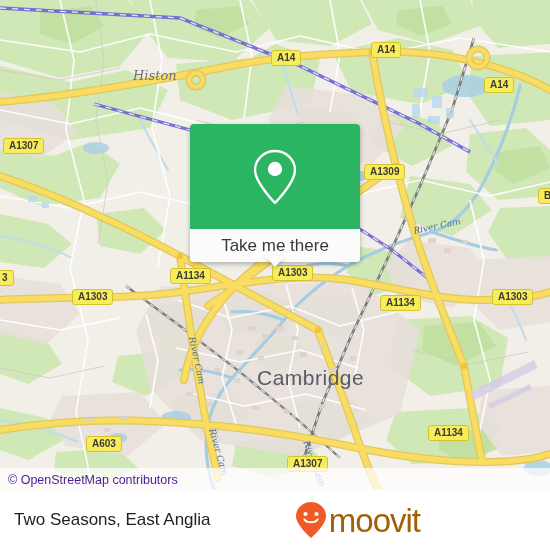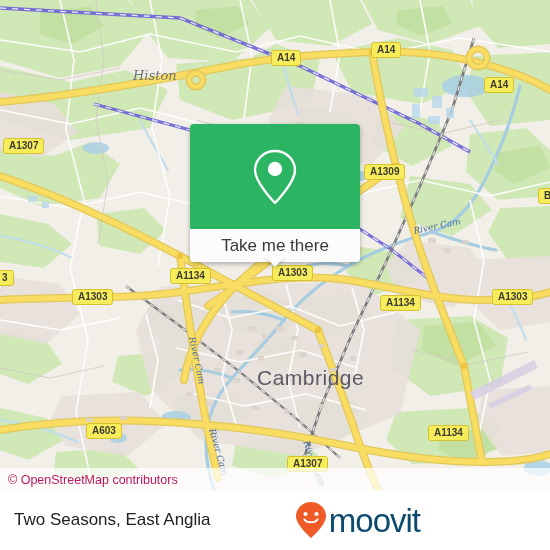--- a/index.html
+++ b/index.html
@@ -15,38 +15,38 @@
   .city-label{position:absolute;font-family:"Liberation Sans",sans-serif;color:#5a5a66;white-space:nowrap;letter-spacing:.5px;pointer-events:none;}
   .water-label{position:absolute;font-family:"DejaVu Serif",serif;font-style:italic;color:#4b6f9e;font-size:9px;white-space:nowrap;pointer-events:none;}
 
   
   .shield{position:absolute;background:#f7ed5c;border:1.5px solid #d6c22c;border-radius:3px;
           color:#3c3c32;font-family:"Liberation Sans",sans-serif;font-size:10px;font-weight:bold;
           padding:1px 5px 2px 5px;line-height:11px;white-space:nowrap;}
 
   
   .attrib-band{position:absolute;left:0;bottom:0;width:550px;height:22px;background:rgba(255,255,255,.72);}
-  .attrib{position:absolute;left:8px;bottom:3px;font-family:"Liberation Sans",sans-serif;font-size:12.5px;color:#be185d;white-space:nowrap;}
+  .attrib{position:absolute;left:8px;bottom:3px;font-family:"Liberation Sans",sans-serif;font-size:12.5px;color:#4c1d95;white-space:nowrap;}
 
   
   .card{position:absolute;left:190px;top:124px;width:170px;
         border-radius:4px;box-shadow:0 2px 5px rgba(0,0,0,.28);overflow:hidden;background:#fff;}
   .card-top{height:105px;background:#2bb563;display:flex;align-items:center;justify-content:center;}
   .card-bottom{height:33px;background:#fcfcfc;display:flex;align-items:center;justify-content:center;}
   .card-cta{font-family:"Liberation Sans",sans-serif;font-size:17px;color:#3a3a3a;}
   .card-tail{position:absolute;left:265px;top:256px;width:0;height:0;
              border-left:10px solid transparent;border-right:10px solid transparent;
              border-top:11px solid #fcfcfc;filter:drop-shadow(0 2px 2px rgba(0,0,0,.18));}
 
   
   .bottombar{position:absolute;left:0;top:490px;width:436px;height:60px;background:#fff;}
   .bb-title{position:absolute;left:14px;top:50%;transform:translateY(-50%);
             font-family:"Liberation Sans",sans-serif;font-size:17px;color:#222;white-space:nowrap;}
   .bb-logo{position:absolute;right:16px;top:50%;transform:translateY(-50%);display:flex;align-items:center;}
-  .bb-logo-text{font-family:"Liberation Sans",sans-serif;font-size:33px;color:#0c4a6e;letter-spacing:-1px;line-height:33px;margin-left:2px;}
+  .bb-logo-text{font-family:"Liberation Sans",sans-serif;font-size:33px;color:#a16207;letter-spacing:-1px;line-height:33px;margin-left:2px;}
 </style>
 </head>
 <body>
 
 <div class="screen">
 
   <div class="map">
 
     <svg class="map-svg" viewBox="0 0 550 490">
       <defs>
@@ -283,21 +283,21 @@
     <div class="shield" style="left:3px;top:138px;">A1307</div>
     <div class="shield" style="left:364px;top:164px;">A1309</div>
     <div class="shield" style="left:172px;top:172px;margin-left:28px;">B1</div>
     <div class="shield" style="left:538px;top:188px;">B</div>
     <div class="shield" style="left:170px;top:268px;">A1134</div>
     <div class="shield" style="left:272px;top:265px;">A1303</div>
     <div class="shield" style="left:-4px;top:270px;">3</div>
     <div class="shield" style="left:72px;top:289px;">A1303</div>
     <div class="shield" style="left:380px;top:295px;">A1134</div>
     <div class="shield" style="left:492px;top:289px;">A1303</div>
-    <div class="shield" style="left:86px;top:423px;">A603</div>
+    <div class="shield" style="left:86px;top:436px;">A603</div>
     <div class="shield" style="left:428px;top:425px;">A1134</div>
     <div class="shield" style="left:287px;top:456px;">A1307</div>
 
     <div class="attrib-band"></div>
     <div class="attrib">© OpenStreetMap contributors</div>
   </div>
 
   <div class="card">
     <div class="card-top">
       <svg width="52" height="60" viewBox="0 0 52 60">

